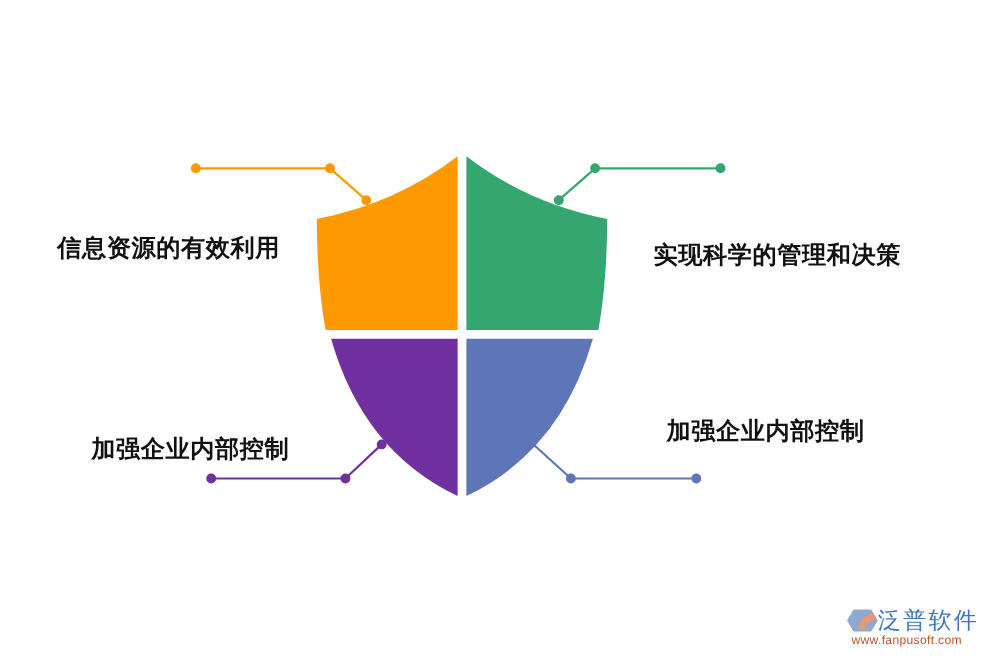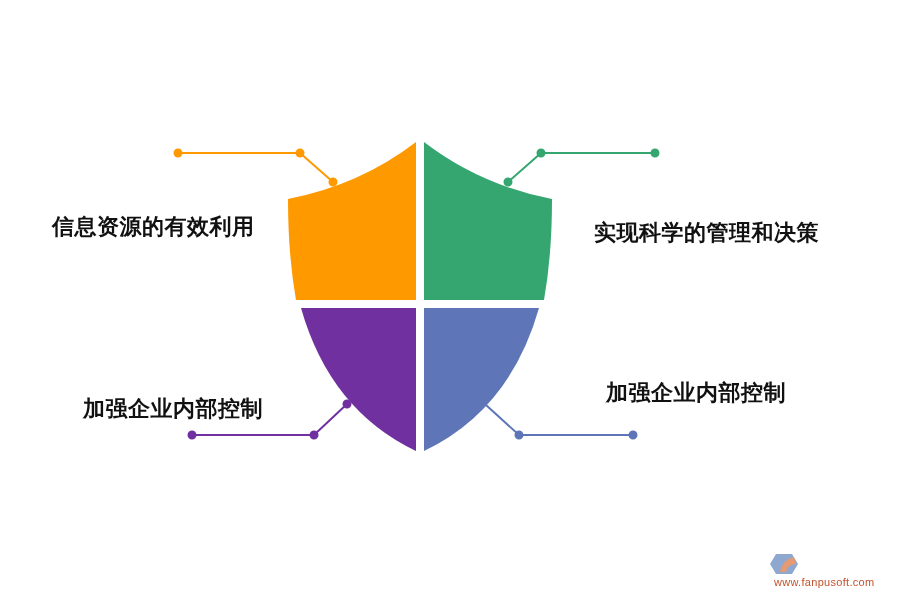--- a/index.html
+++ b/index.html
@@ -53,14 +53,15 @@
     <path d="M10,18 Q12,6 24,3 L26,10 Q18,10 16,18 Z" fill="#e59a72"></path>
   </g>
 </svg>
 
 <div class="label" style="left:52px; top:189px;margin-top:24px;">信息资源的有效利用</div>
 <div class="label" style="left:594px; top:189px;margin-top:30px;">实现科学的管理和决策</div>
 <div class="label" style="left:83px; top:379px;margin-top:16px;">加强企业内部控制</div>
 <div class="label" style="left:606px; top:379px;">加强企业内部控制</div>
 
 <div id="logo">
+  <span class="brand">泛普软件</span>
   <span class="url">www.fanpusoft.com</span>
 </div>
 
 </body></html>

